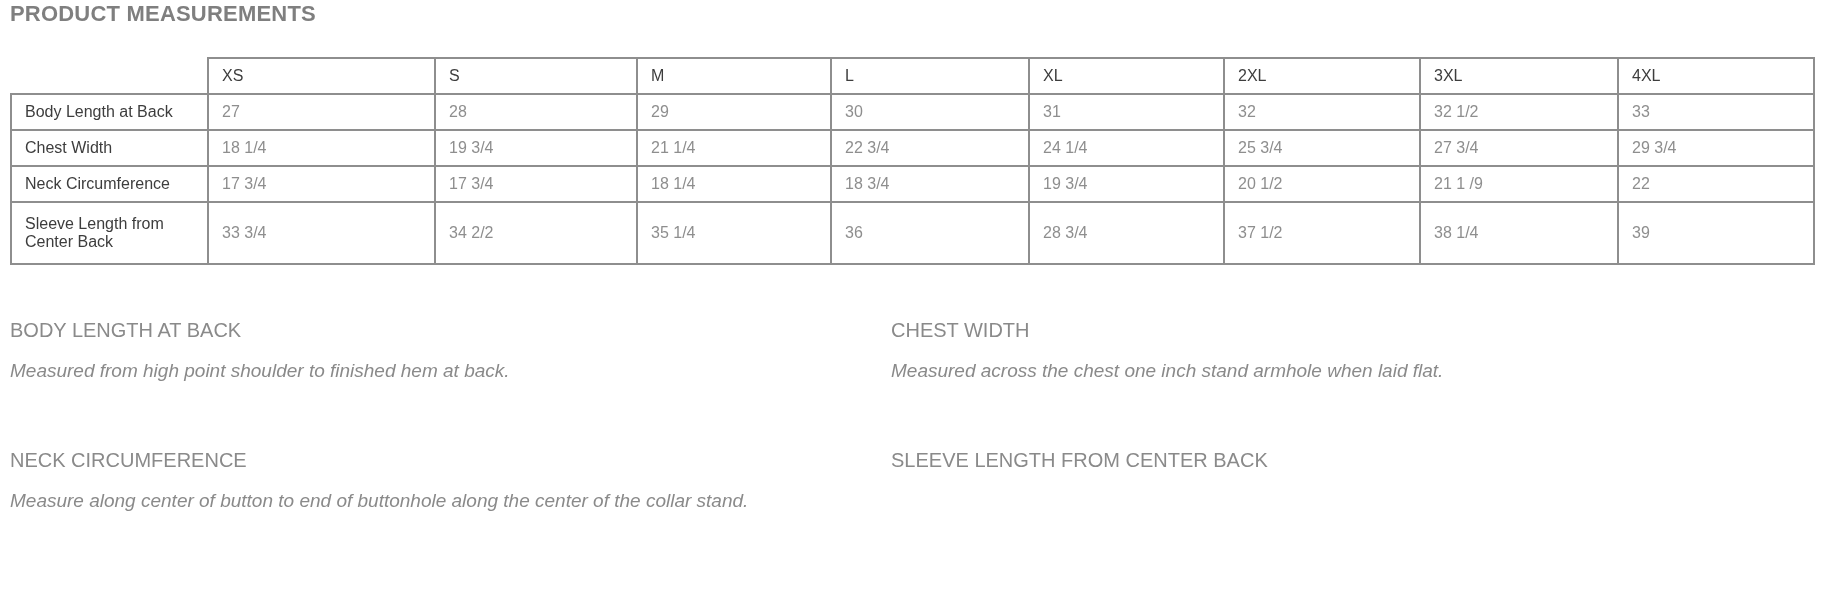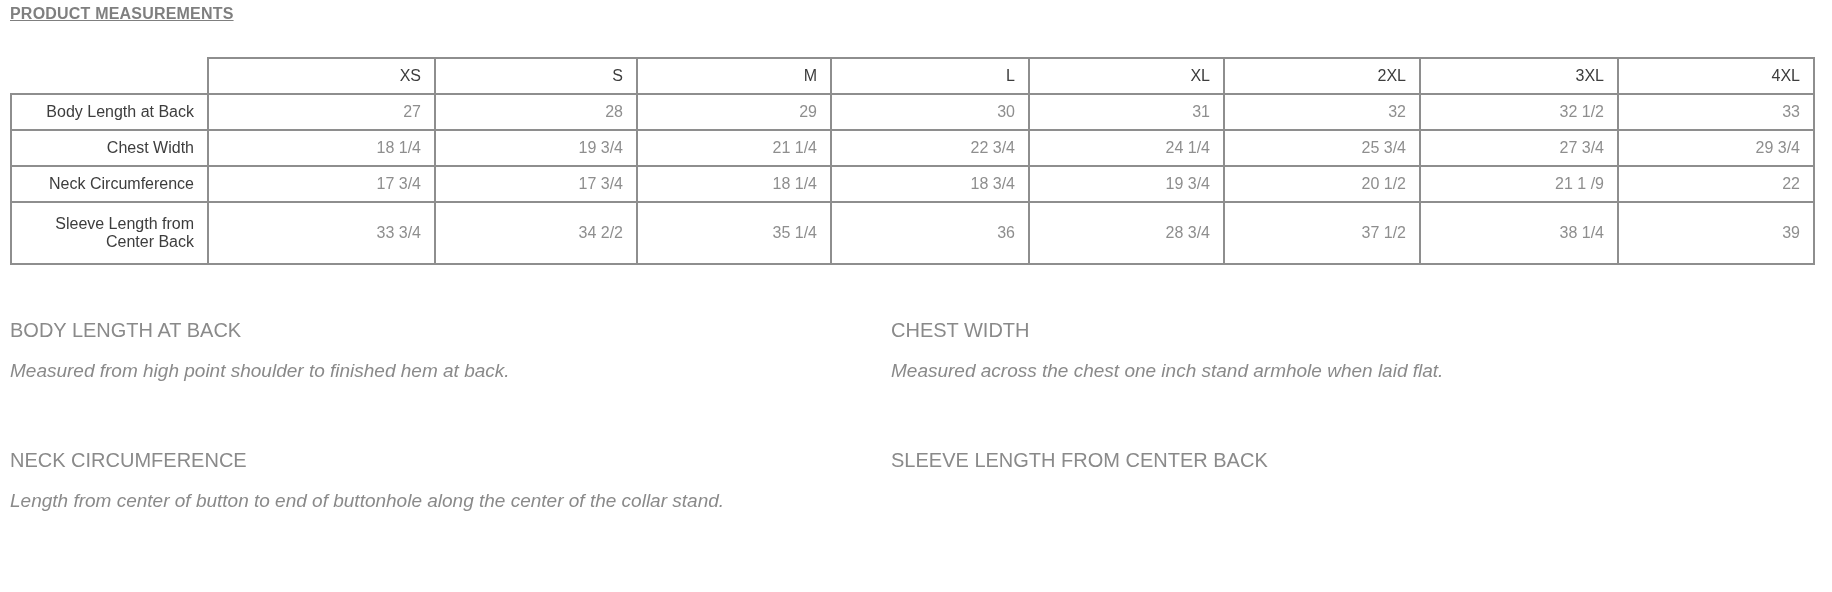--- a/index.html
+++ b/index.html
@@ -4,36 +4,35 @@
 <style>
   html, body { margin: 0; padding: 0; background: #ffffff; }
   body {
     width: 1832px; height: 592px; overflow: hidden;
     font-family: "Liberation Sans", sans-serif;
     -webkit-font-smoothing: antialiased;
   }
   .page { padding-left: 10px; padding-top: 4px; }
 
   .page-title {
-    font-size: 16px; font-weight: bold; line-height: 20px;
+    font-size: 22px; font-weight: bold; line-height: 20px;
     color: var(--title-gray, #7f7f7f);
     letter-spacing: 0.2px;
-    text-decoration: underline;
   }
 
   table.size-table {
     border-collapse: collapse;
     table-layout: fixed;
     margin-top: 33px;
     width: 1803px;
   }
   table.size-table th, table.size-table td {
     border: 2px solid var(--border-gray, #8e8e8e);
-    padding: 0 13px 0 13px;
-    text-align: right;
+    padding: 0 4px 0 13px;
+    text-align: left;
     vertical-align: middle;
     font-size: 16px;
     font-weight: normal;
     white-space: normal;
     overflow: hidden;
   }
   table.size-table th.corner { border: none; }
   table.size-table thead tr { height: 36px; }
   table.size-table tbody tr { height: 36px; }
   table.size-table tbody tr.tall { height: 62px; }
@@ -144,20 +143,20 @@
     <div class="section">
       <h2 class="section-heading">BODY LENGTH AT BACK</h2>
       <p class="section-desc">Measured from high point shoulder to finished hem at back.</p>
     </div>
     <div class="section">
       <h2 class="section-heading">CHEST WIDTH</h2>
       <p class="section-desc">Measured across the chest one inch stand armhole when laid flat.</p>
     </div>
     <div class="section">
       <h2 class="section-heading">NECK CIRCUMFERENCE</h2>
-      <p class="section-desc">Length from center of button to end of buttonhole along the center of the collar stand.</p>
+      <p class="section-desc">Measure along center of button to end of buttonhole along the center of the collar stand.</p>
     </div>
     <div class="section">
       <h2 class="section-heading">SLEEVE LENGTH FROM CENTER BACK</h2>
     </div>
   </div>
 
 </div>
 
 </body></html>

